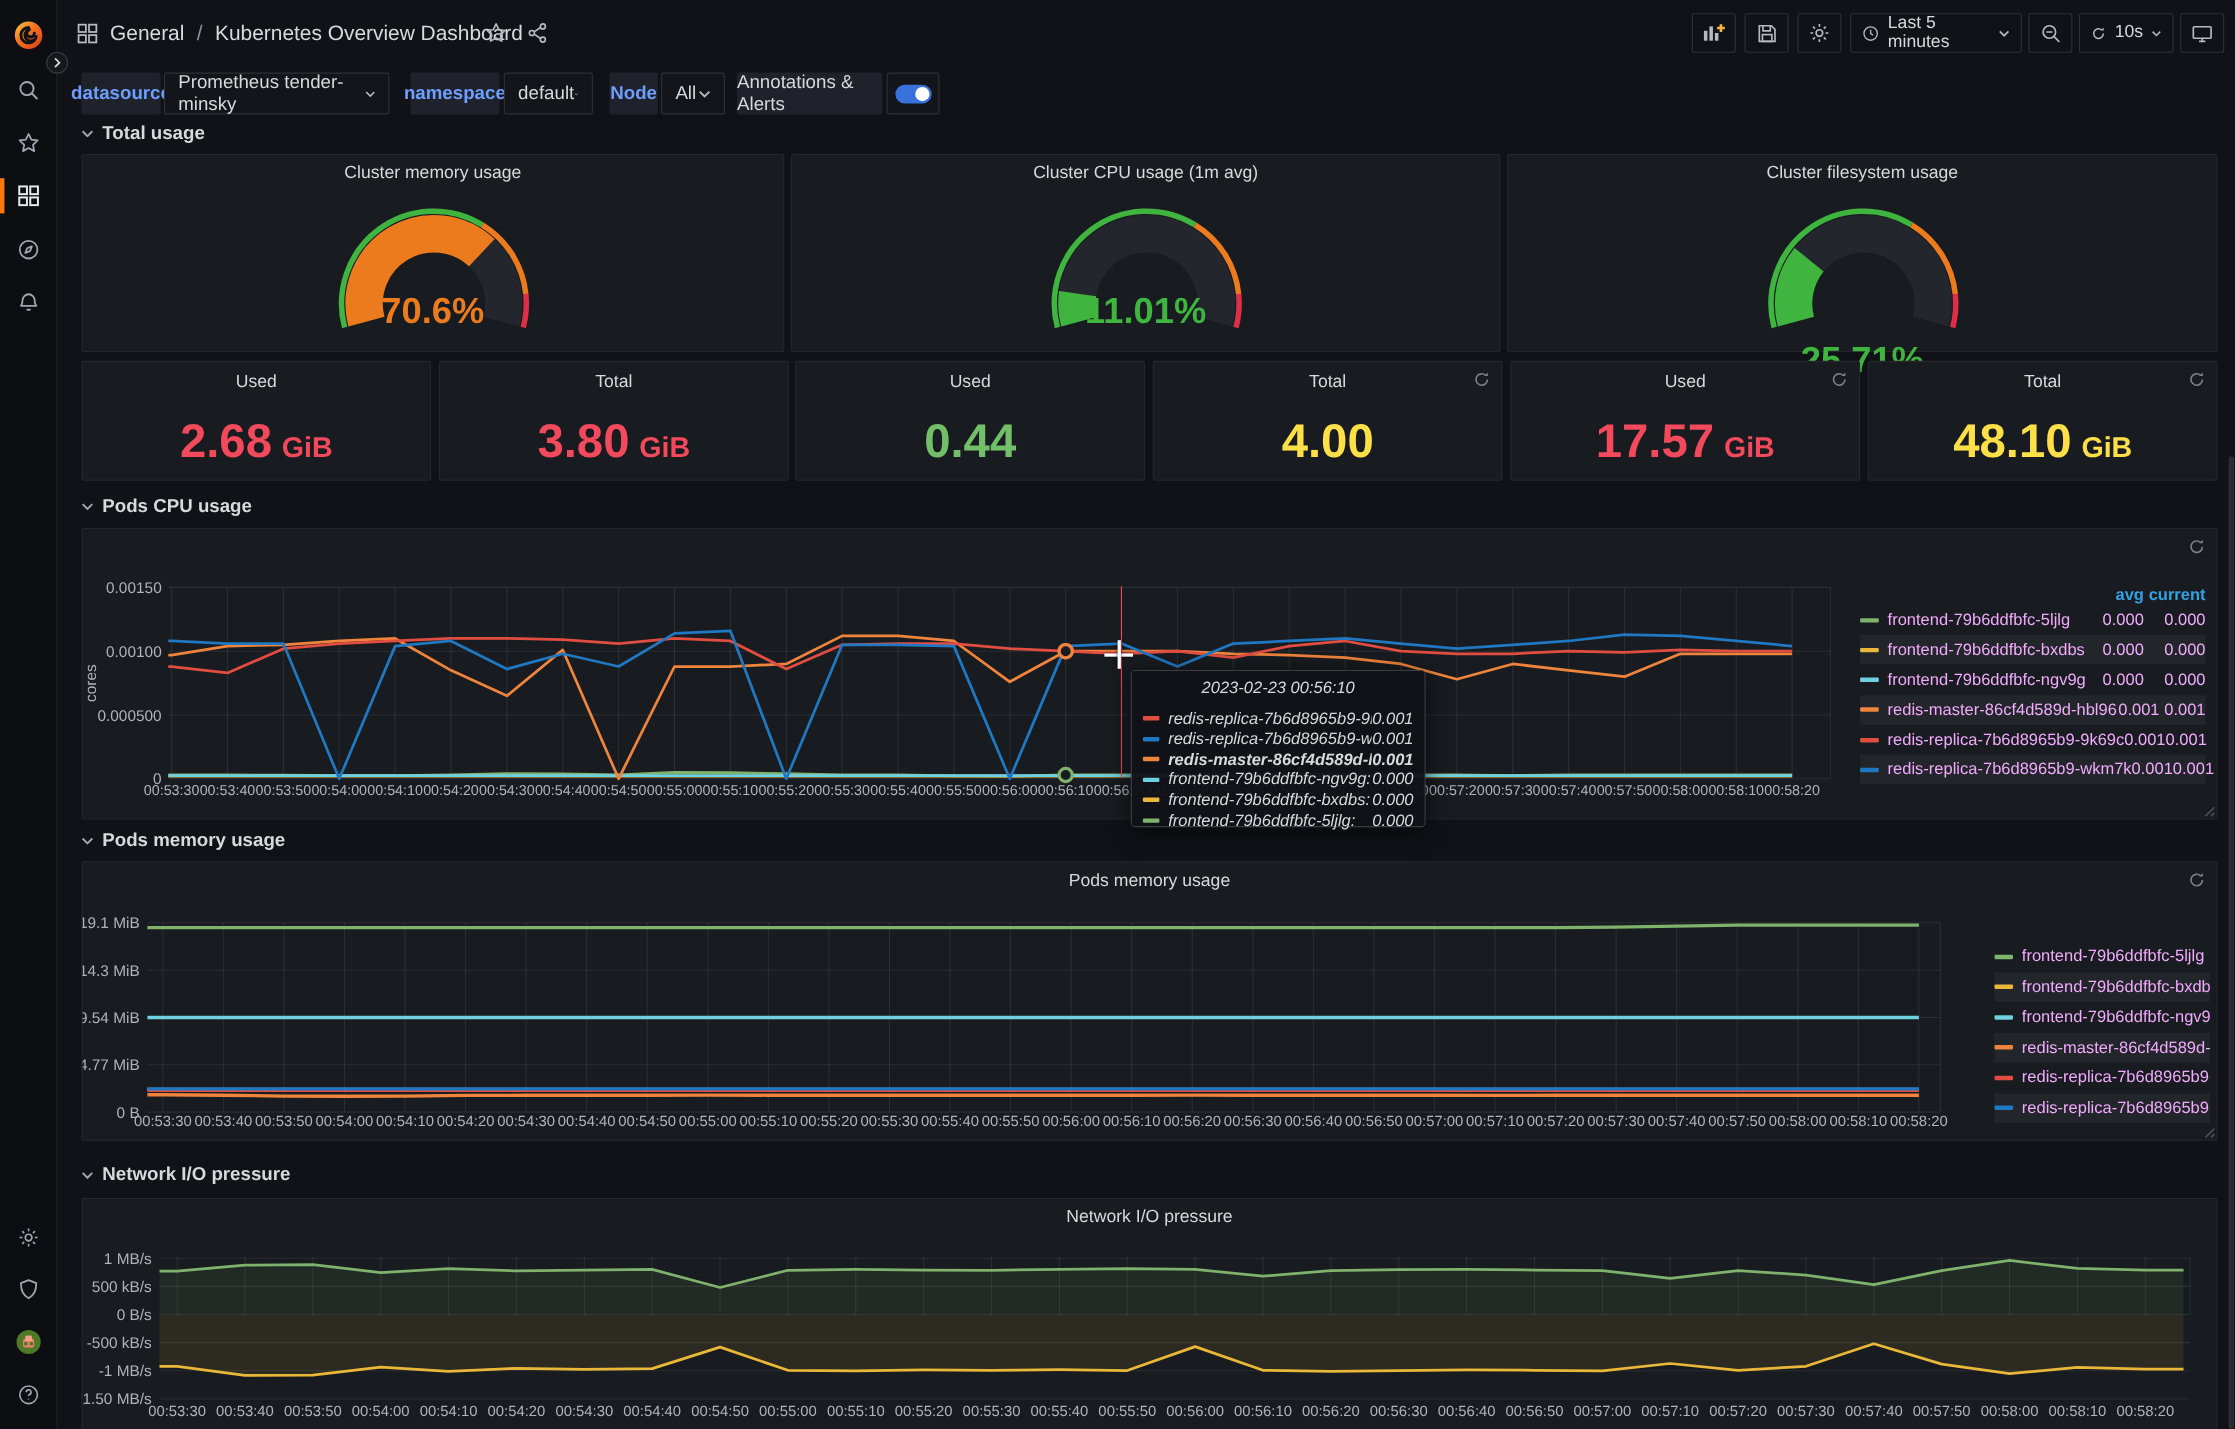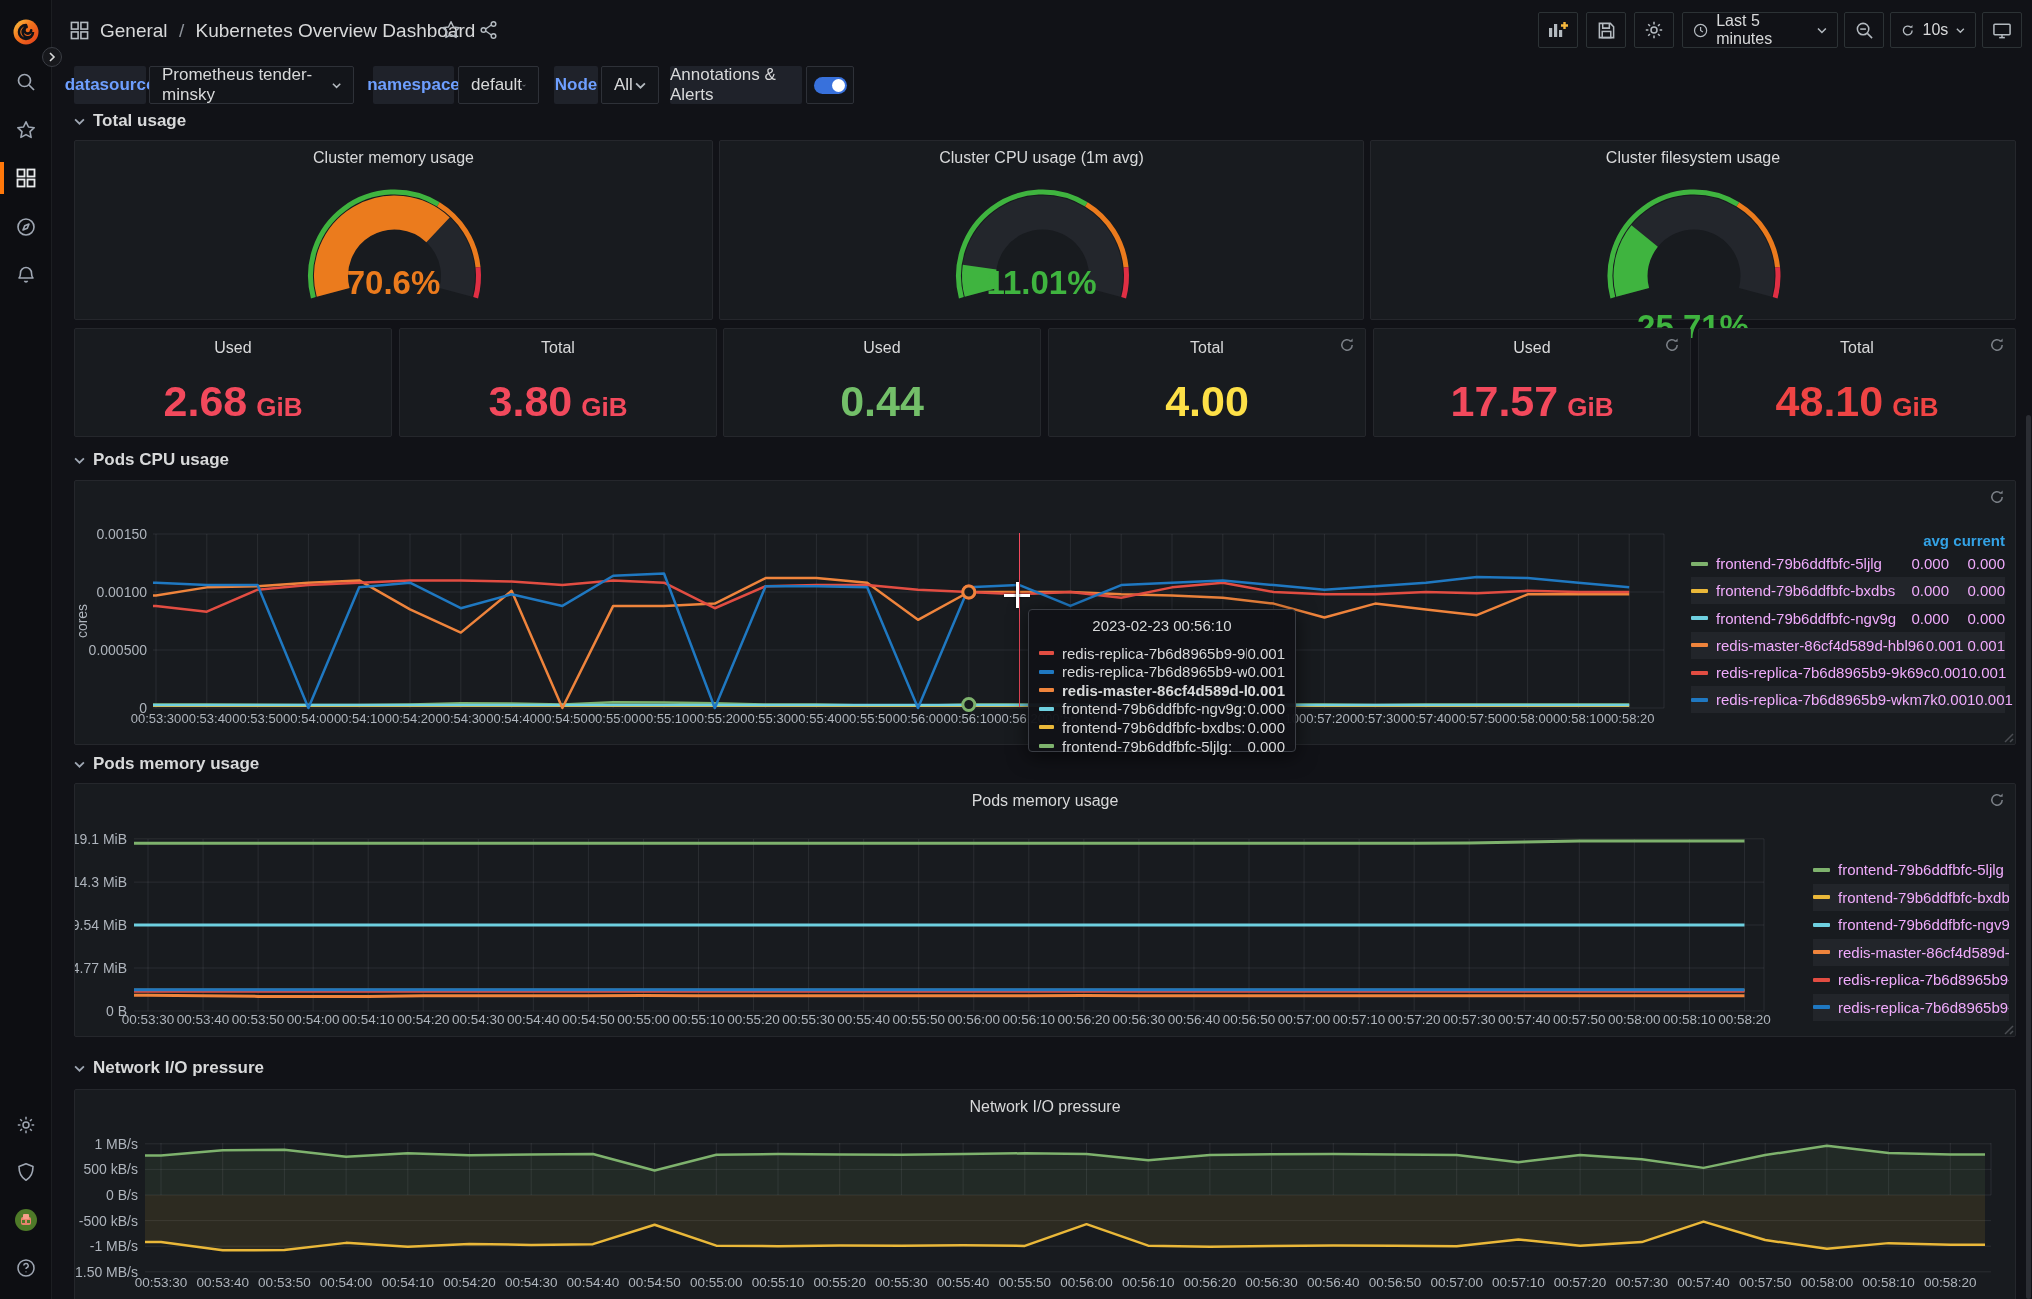--- a/index.html
+++ b/index.html
@@ -33,21 +33,21 @@
   .stat-value .unit { font-size:26px; }
   
   #toggle-box { position:absolute; left:806px; top:66px; width:48px; height:38px; border:1px solid #2e3138; border-radius:2px; background:#13151a; display:flex; align-items:center; justify-content:center; }
   #toggle-pill { width:33px; height:17px; border-radius:9px; background:#3871dc; position:relative; }
   #toggle-pill .knob { position:absolute; right:2px; top:2px; width:13px; height:13px; background:#fff; border-radius:50%; }
   
   .legend-row { position:absolute; display:flex; align-items:center; font-size:15px; color:#f0abfc; }
   .legend-dash { width:17px; height:4px; border-radius:1px; margin-right:8px; flex:none; }
   .lg-hl { background:rgba(204,204,220,0.06); }
   
-  #tooltip { position:absolute; left:1028px; top:609px; width:268px; height:143px; background:rgba(17,18,23,0.96); border:1px solid #3a3d44; border-radius:4px; box-shadow:0 4px 20px rgba(0,0,0,0.6); z-index:40; font-size:15px; }
+  #tooltip { position:absolute; left:1028px; top:609px; width:268px; height:143px; background:rgba(17,18,23,0.96); border:1px solid #3a3d44; border-radius:4px; box-shadow:0 4px 20px rgba(0,0,0,0.6); z-index:40; font-size:15px;font-style:italic; }
   #tooltip .tt-title { text-align:center; padding-top:7px; color:#d8d9da; }
   .tt-row { position:absolute; left:10px; right:10px; height:18px; display:flex; align-items:center; }
   .tt-row .legend-dash { width:15px; }
   .tt-row .tt-name { flex:1; white-space:nowrap; overflow:hidden; }
   .tt-row .tt-val { text-align:right; }
   
   #cursor-line { position:absolute; left:1019px; top:533px; width:1px; height:174px; background:#f2495c; z-index:30; }
   .xhair { position:absolute; background:#fff; z-index:45; box-shadow:0 0 3px rgba(0,0,0,0.8); }
   #scroll-thumb { position:absolute; right:1px; top:415px; width:5px; height:884px; background:#2b2d33; border-radius:3px; }
   text { font-family:"Liberation Sans", sans-serif; }
@@ -348,21 +348,21 @@
           <span class="num">17.57</span>
           <span class="unit">GiB</span>
         </div>
         <svg class="refresh-ico" width="16" height="16" viewBox="0 0 16 16">
           <path d="M13.2 8 a5.2 5.2 0 1 1 -1.6-3.75" fill="none" stroke="currentColor" stroke-width="1.5"></path>
           <path d="M13.6 1.6 v3.2 h-3.2 z" fill="currentColor"></path>
         </svg>
       </div>
       <div class="panel" style="left:1698px;top:328px;width:318px;height:109px">
         <div class="stat-title">Total</div>
-        <div class="stat-value" style="color:#ef4444">
+        <div class="stat-value" style="color:#fde047">
           <span class="num">48.10</span>
           <span class="unit">GiB</span>
         </div>
         <svg class="refresh-ico" width="16" height="16" viewBox="0 0 16 16">
           <path d="M13.2 8 a5.2 5.2 0 1 1 -1.6-3.75" fill="none" stroke="currentColor" stroke-width="1.5"></path>
           <path d="M13.6 1.6 v3.2 h-3.2 z" fill="currentColor"></path>
         </svg>
       </div>
     </div>
 

